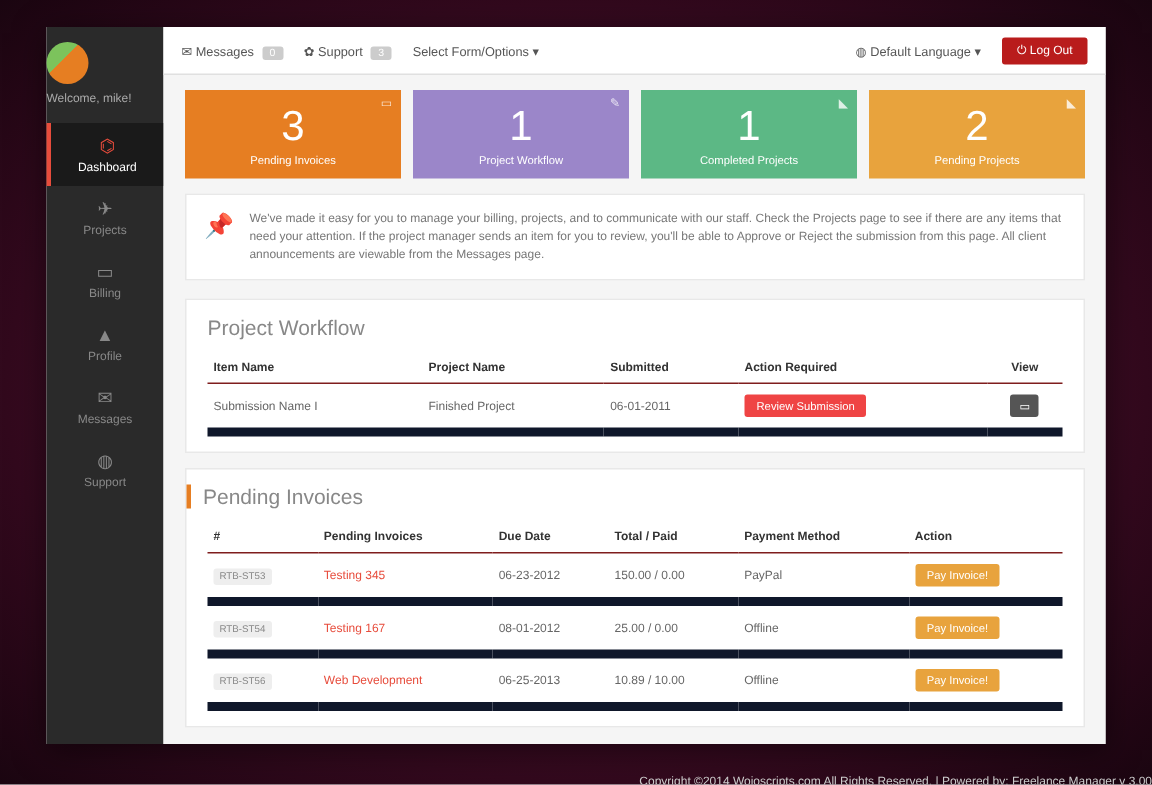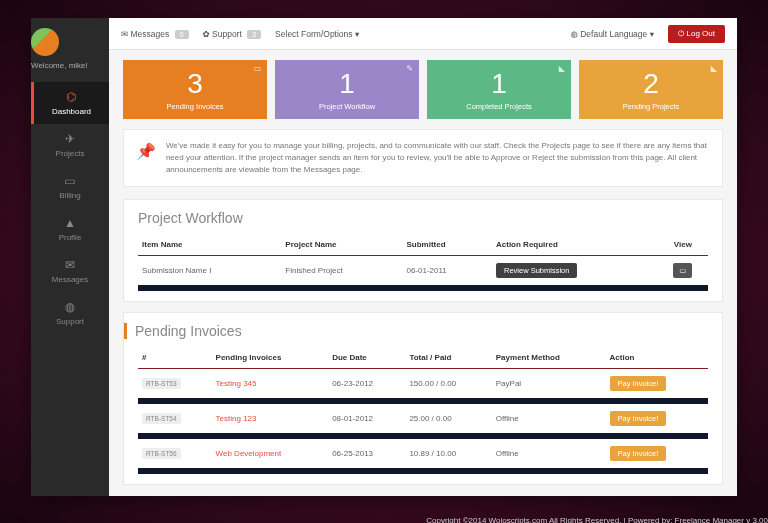--- a/index.html
+++ b/index.html
@@ -178,21 +178,21 @@
   border-bottom: 6px solid #0f172a;
 }
 .btn-sm {
   padding: 3px 8px;
   border-radius: 2px;
   color: #fff;
   font-size: 7.5px;
   display: inline-block;
   cursor: pointer;
 }
-.btn-review { background: #404040; }
+.btn-review { background: #ef4444; }
 .btn-pay { background: #e8a33d; }
 .btn-view { background: #555; padding: 3px 6px; }
 .link-red { color: #e74c3c; }
 .id-badge {
   background: #eee;
   color: #888;
   padding: 2px 4px;
   border-radius: 2px;
   font-size: 6.5px;
 }
@@ -333,21 +333,21 @@
             <tr>
               <td><span class="id-badge">RTB-ST53</span></td>
               <td><span class="link-red">Testing 345</span></td>
               <td>06-23-2012</td>
               <td>150.00 / 0.00</td>
               <td>PayPal</td>
               <td><span class="btn-sm btn-pay">Pay Invoice!</span></td>
             </tr>
             <tr>
               <td><span class="id-badge">RTB-ST54</span></td>
-              <td><span class="link-red">Testing 123</span></td>
+              <td><span class="link-red">Testing 167</span></td>
               <td>08-01-2012</td>
               <td>25.00 / 0.00</td>
               <td>Offline</td>
               <td><span class="btn-sm btn-pay">Pay Invoice!</span></td>
             </tr>
             <tr>
               <td><span class="id-badge">RTB-ST56</span></td>
               <td><span class="link-red">Web Development</span></td>
               <td>06-25-2013</td>
               <td>10.89 / 10.00</td>

